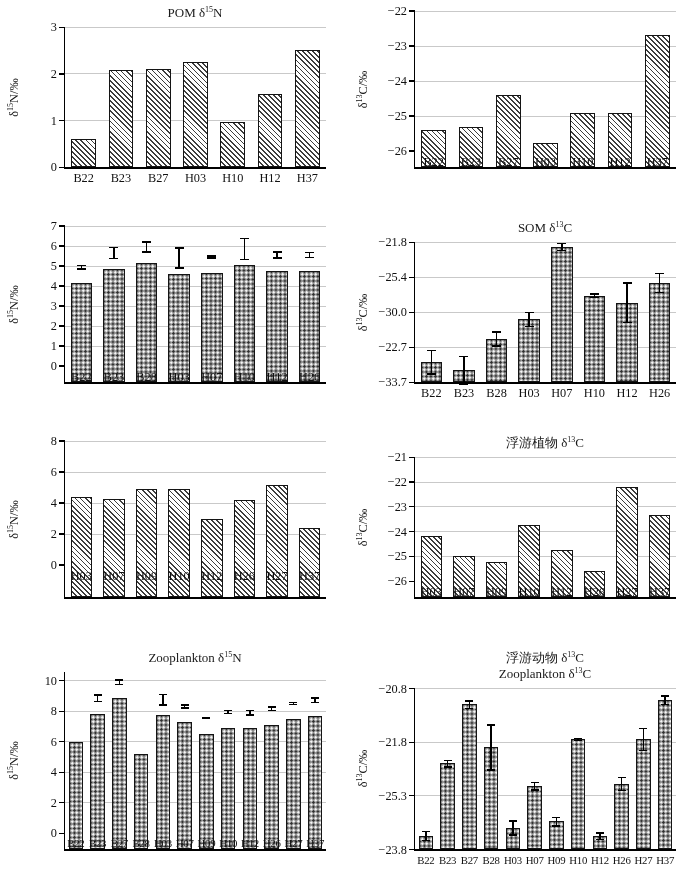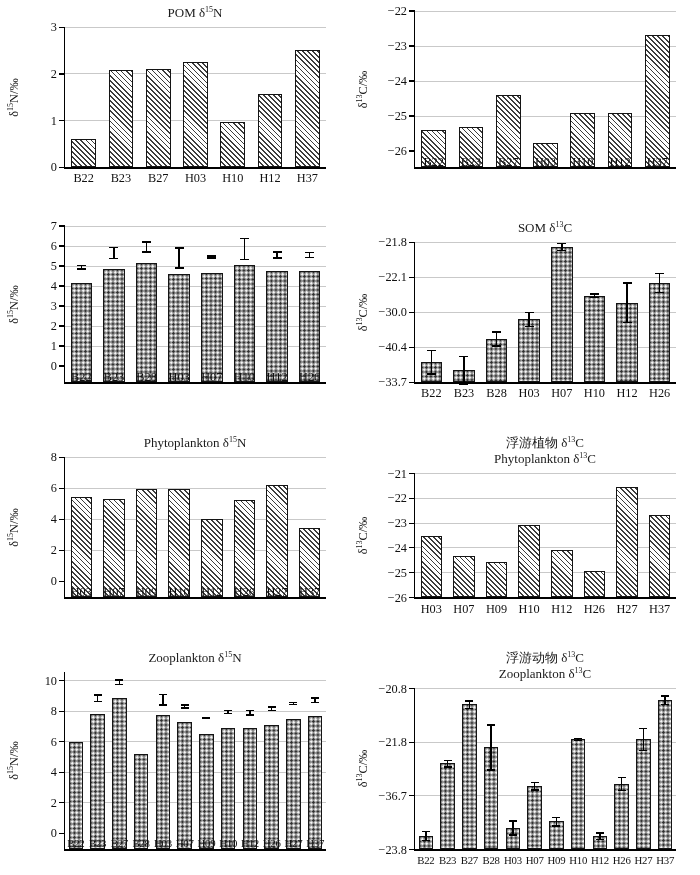--- a/index.html
+++ b/index.html
@@ -182,27 +182,27 @@
         <div class="title-line">SOM δ<sup>13</sup>C</div>
       </div>
     <div class="plot">
         <div class="yaxis-title">
           <span>δ<sup>13</sup>C/‰</span>
         </div>
         <div class="ytick" style="top: 139.4px;"></div>
         <div class="ylab" style="top: 140px;">−33.7</div>
         <div class="gridline" style="top: 104.5px;"></div>
         <div class="ytick" style="top: 104.4px;"></div>
-        <div class="ylab" style="top: 105px;">−40.4</div>
+        <div class="ylab" style="top: 105px;">−22.7</div>
         <div class="gridline" style="top: 69.5px;"></div>
         <div class="ytick" style="top: 69.4px;"></div>
         <div class="ylab" style="top: 70px;">−30.0</div>
         <div class="gridline" style="top: 34.5px;"></div>
         <div class="ytick" style="top: 34.4px;"></div>
-        <div class="ylab" style="top: 35px;">−22.1</div>
+        <div class="ylab" style="top: 35px;">−25.4</div>
         <div class="gridline" style="top: -0.5px;"></div>
         <div class="ytick" style="top: -0.6px;"></div>
         <div class="ylab" style="top: 0px;">−21.8</div>
         <div class="bar pattern-dotted" style="left: 5.54625px; width: 21.5325px; height: 19.8333px;"></div>
         <div class="ebar-line" style="left: 15.6125px; top: 108.5px; height: 23.3333px;"></div>
         <div class="ebar-cap" style="left: 11.8125px; width: 9px; top: 107.8px;"></div>
         <div class="ebar-cap" style="left: 11.8125px; width: 9px; top: 131.133px;"></div>
         <div class="xlab" style="left: 0px; width: 32.625px; top: 144px;">B22</div>
         <div class="bar pattern-dotted" style="left: 38.1713px; width: 21.5325px; height: 11.6667px;"></div>
         <div class="ebar-line" style="left: 48.2375px; top: 114.333px; height: 28px;"></div>
@@ -236,21 +236,20 @@
         <div class="xlab" style="left: 195.75px; width: 32.625px; top: 144px;">H12</div>
         <div class="bar pattern-dotted" style="left: 233.921px; width: 21.5325px; height: 99.1667px;"></div>
         <div class="ebar-line" style="left: 243.988px; top: 31.5px; height: 18.6667px;"></div>
         <div class="ebar-cap" style="left: 240.188px; width: 9px; top: 30.8px;"></div>
         <div class="ebar-cap" style="left: 240.188px; width: 9px; top: 49.4667px;"></div>
         <div class="xlab" style="left: 228.375px; width: 32.625px; top: 144px;">H26</div>
       </div>
   </div>
   <div class="chart pad-b">
     <div class="titles">
-        <div class="title-line">Phytoplankton δ<sup>15</sup>N</div>
       </div>
     <div class="plot">
         <div class="yaxis-title">
           <span>δ<sup>15</sup>N/‰</span>
         </div>
         <div class="ytick" style="top: 123.4px;"></div>
         <div class="ylab" style="top: 124px;">0</div>
         <div class="gridline" style="top: 92.5px;"></div>
         <div class="ytick" style="top: 92.4px;"></div>
         <div class="ylab" style="top: 93px;">2</div>
@@ -277,21 +276,20 @@
         <div class="xlab" style="left: 163.125px; width: 32.625px; top: 128px;">H26</div>
         <div class="bar pattern-diagonal" style="left: 201.296px; width: 21.5325px; height: 111.6px;"></div>
         <div class="xlab" style="left: 195.75px; width: 32.625px; top: 128px;">H27</div>
         <div class="bar pattern-diagonal" style="left: 233.921px; width: 21.5325px; height: 68.975px;"></div>
         <div class="xlab" style="left: 228.375px; width: 32.625px; top: 128px;">H37</div>
       </div>
   </div>
   <div class="chart pad-b">
     <div class="titles">
         <div class="title-line">浮游植物 δ<sup>13</sup>C</div>
-        <div class="title-line">Phytoplankton δ<sup>13</sup>C</div>
       </div>
     <div class="plot">
         <div class="yaxis-title">
           <span>δ<sup>13</sup>C/‰</span>
         </div>
         <div class="ytick" style="top: 123.4px;"></div>
         <div class="ylab" style="top: 124px;">−26</div>
         <div class="gridline" style="top: 98.7px;"></div>
         <div class="ytick" style="top: 98.6px;"></div>
         <div class="ylab" style="top: 99.2px;">−25</div>
@@ -412,21 +410,21 @@
         <div class="title-line">Zooplankton δ<sup>13</sup>C</div>
       </div>
     <div class="plot">
         <div class="yaxis-title">
           <span>δ<sup>13</sup>C/‰</span>
         </div>
         <div class="ytick" style="top: 160.4px;"></div>
         <div class="ylab" style="top: 161px;">−23.8</div>
         <div class="gridline" style="top: 106.833px;"></div>
         <div class="ytick" style="top: 106.733px;"></div>
-        <div class="ylab" style="top: 107.333px;">−36.7</div>
+        <div class="ylab" style="top: 107.333px;">−25.3</div>
         <div class="gridline" style="top: 53.1667px;"></div>
         <div class="ytick" style="top: 53.0667px;"></div>
         <div class="ylab" style="top: 53.6667px;">−21.8</div>
         <div class="gridline" style="top: -0.5px;"></div>
         <div class="ytick" style="top: -0.6px;"></div>
         <div class="ylab" style="top: 0px;">−20.8</div>
         <div class="bar pattern-dotted" style="left: 3.6975px; width: 14.355px; height: 13.4167px;"></div>
         <div class="ebar-line" style="left: 10.175px; top: 143.29px; height: 8.58667px;"></div>
         <div class="ebar-cap" style="left: 6.92737px; width: 7.89525px; top: 142.59px;"></div>
         <div class="ebar-cap" style="left: 6.92737px; width: 7.89525px; top: 151.177px;"></div>

